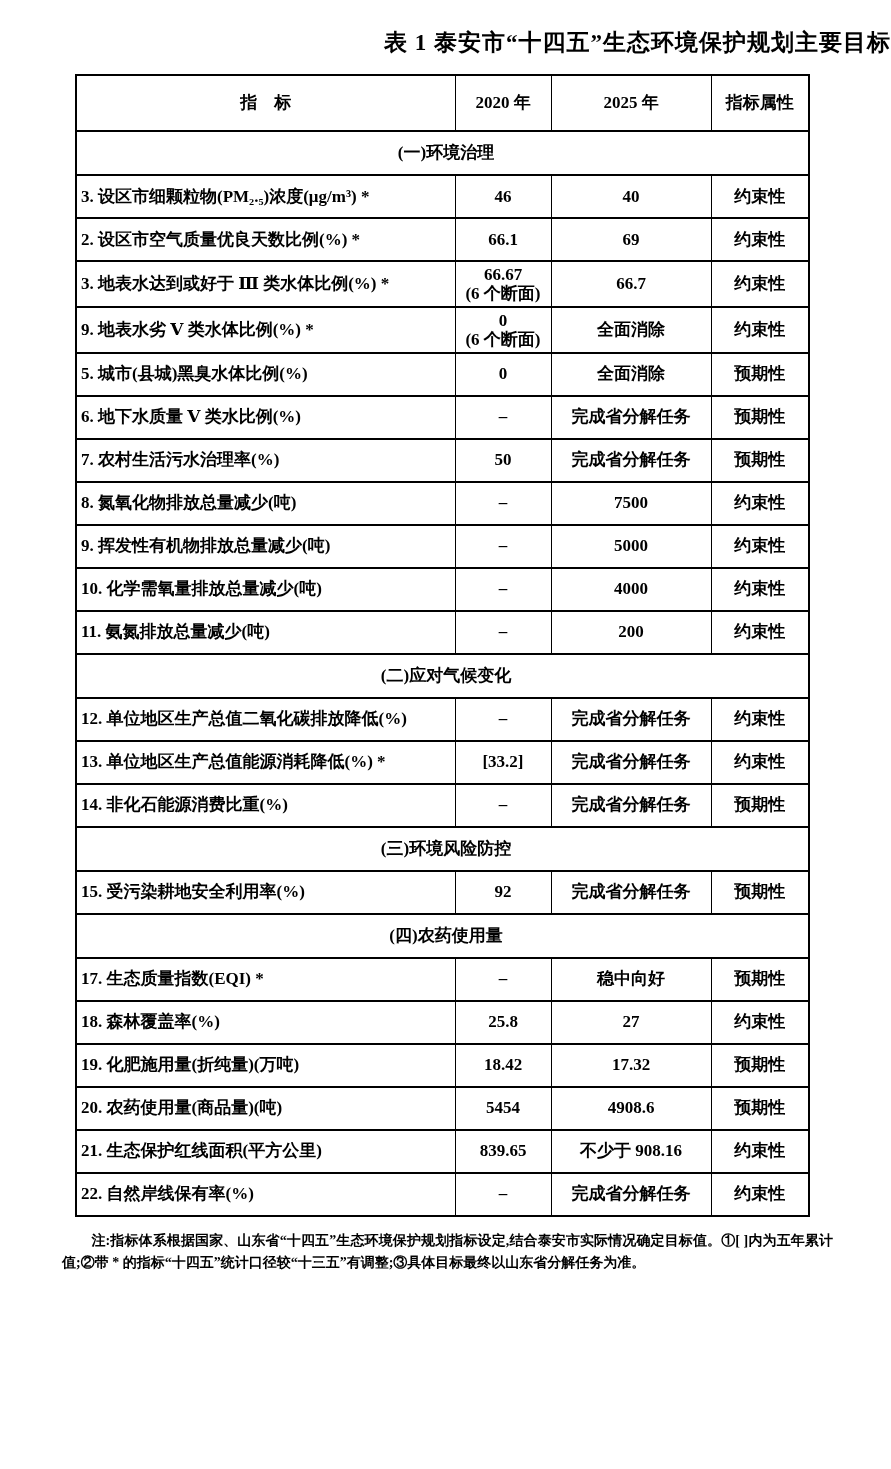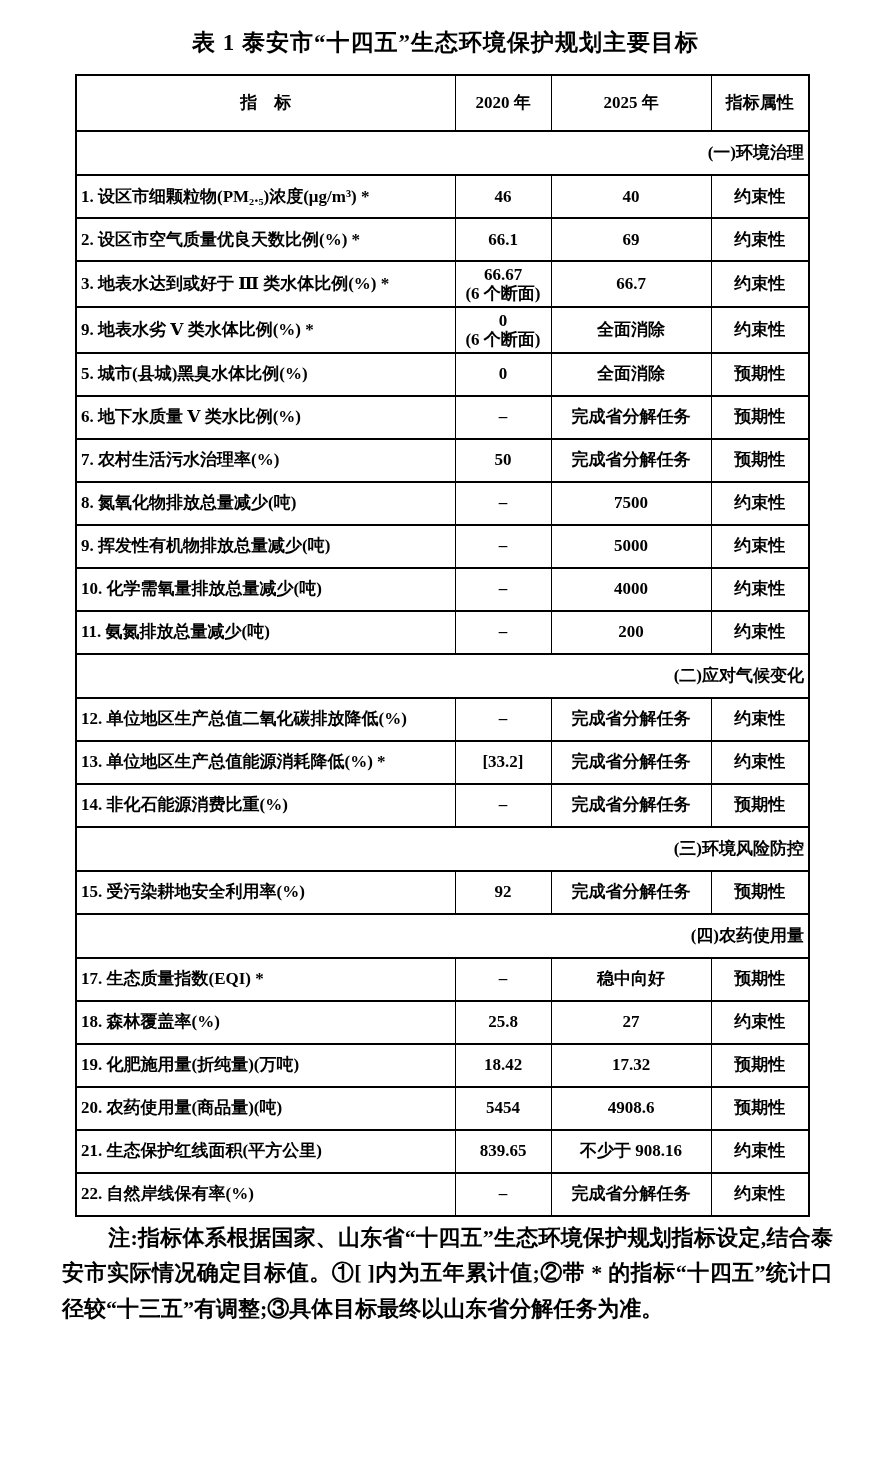--- a/index.html
+++ b/index.html
@@ -12,21 +12,21 @@
     width: 891px;
     min-height: 1469px;
     background: #ffffff;
     color: #000000;
     font-family: "Liberation Serif", "DejaVu Serif", serif;
     font-weight: 700;
     box-sizing: border-box;
   }
   .doc-title {
     padding-top: 27px;
-    text-align: center;
+    text-align: right;
     font-size: 23px;
     font-weight: 700;
     letter-spacing: 1px;
   }
   table.targets {
     border-collapse: collapse;
     table-layout: fixed;
     width: 733px;
     margin: 16px 0 0 75px;
     border: 2.5px solid #000;
@@ -47,40 +47,40 @@
     font-weight: 700;
     line-height: 1.25;
   }
   table.targets th {
     height: 50px;
     text-align: center;
     font-size: 17px;
   }
   tr.section-row td {
     height: 38px;
-    text-align: right;
+    text-align: center;
     padding-left: 11px;
   }
   tr.data-row { height: 43px; }
   td.indicator-cell {
     text-align: left;
     padding-left: 11px;
     padding-right: 6px;
   }
   td.value-cell, td.attr-cell {
     text-align: center;
   }
   .cell-note {
     display: block;
     line-height: 1.15;
     margin-top: -1px;
   }
   .doc-note {
-    margin: 3px 58px 0 62px;
-    font-size: 22px;
+    margin: 13px 58px 0 62px;
+    font-size: 14px;
     font-weight: 700;
     line-height: 1.63;
     text-align: justify;
   }
   .doc-note .indent { text-indent: 2.1em; display: block; }
 </style>
 </head>
 <body>
 
 <div class="page">
@@ -100,21 +100,21 @@
         <th>2020 年</th>
         <th>2025 年</th>
         <th>指标属性</th>
       </tr>
     </thead>
     <tbody id="table-body">
         <tr class="section-row">
           <td colspan="4">(一)环境治理</td>
         </tr>
         <tr class="data-row">
-          <td class="indicator-cell">1. 设区市细颗粒物(PM₂.₅)浓度(μg/m³) *</td>
+          <td class="indicator-cell">3. 设区市细颗粒物(PM₂.₅)浓度(μg/m³) *</td>
           <td class="value-cell">46</td>
           <td class="value-cell">40</td>
           <td class="attr-cell">约束性</td>
         </tr>
         <tr class="data-row">
           <td class="indicator-cell">2. 设区市空气质量优良天数比例(%) *</td>
           <td class="value-cell">66.1</td>
           <td class="value-cell">69</td>
           <td class="attr-cell">约束性</td>
         </tr>

